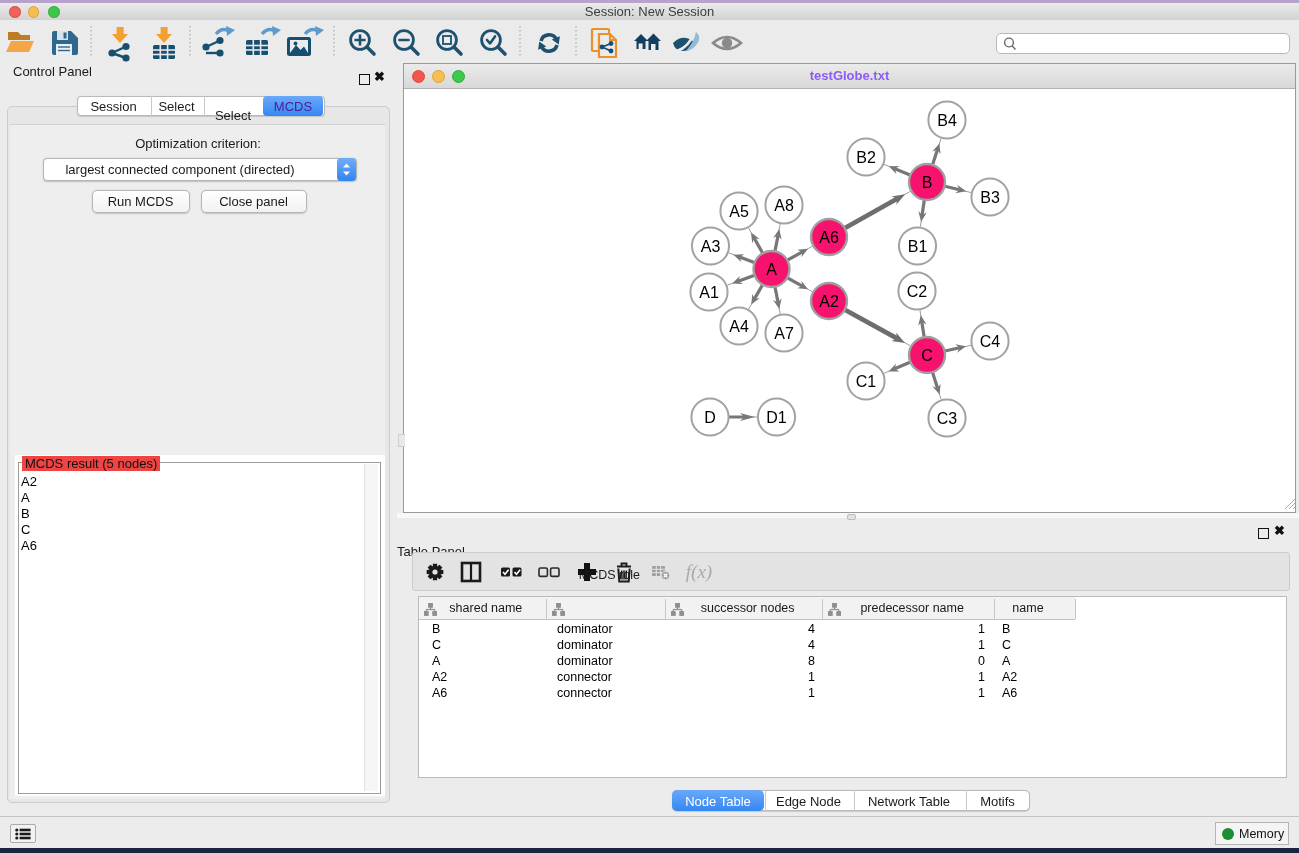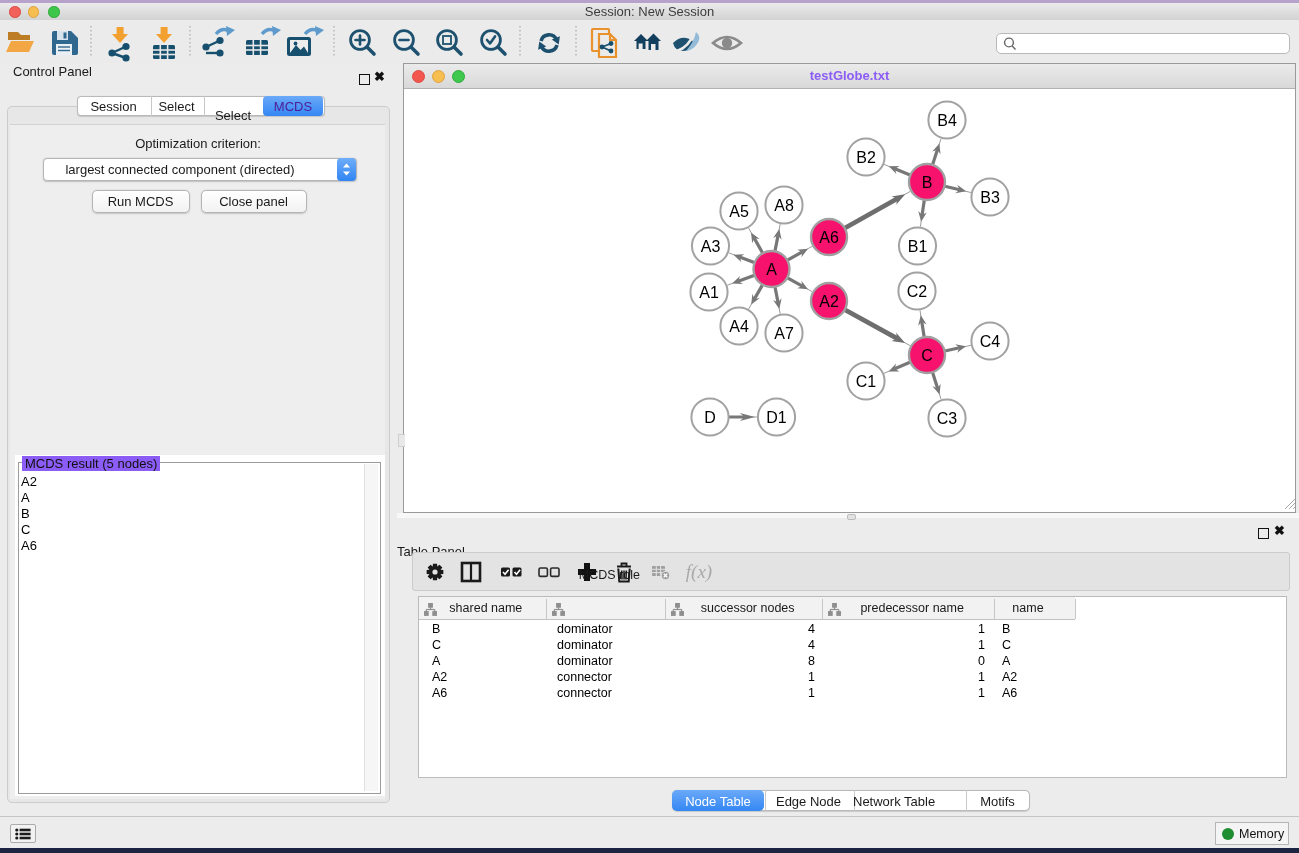--- a/index.html
+++ b/index.html
@@ -152,21 +152,21 @@
     <path d="M3,6.5 L6.5,2.5 L10,6.5 z" fill="#fff"></path>
     <path d="M3,10.5 L6.5,14.5 L10,10.5 z" fill="#fff"></path>
   </svg>
 <div class="abs lt" style="left:43px;top:162px;width:274px;text-align:center;">largest connected component (directed)</div>
 <div class="abs" style="left:92px;top:190px;width:96px;height:21px;background:linear-gradient(#ffffff,#f2f2f2);border:1px solid #b5b5b5;border-radius:5px;box-shadow:0 0.5px 1.5px rgba(0,0,0,0.18);"></div>
 <div class="abs lt" style="left:92px;top:194px;width:97px;text-align:center;">Run MCDS</div>
 <div class="abs" style="left:201px;top:190px;width:104px;height:21px;background:linear-gradient(#ffffff,#f2f2f2);border:1px solid #b5b5b5;border-radius:5px;box-shadow:0 0.5px 1.5px rgba(0,0,0,0.18);"></div>
 <div class="abs lt" style="left:201px;top:194px;width:105px;text-align:center;">Close panel</div>
 <div class="abs" style="left:15px;top:455px;width:370px;height:341px;background:#fff;"></div>
 <div class="abs" style="left:17.5px;top:462px;width:361px;height:330px;border:1px solid #9c9c9c;"></div>
-<div class="abs" style="left:22px;top:456px;background:#8b5cf6;padding:0 3px;font-size:13px;color:#111;">MCDS result (5 nodes)</div>
+<div class="abs" style="left:22px;top:456px;background:#ef4444;padding:0 3px;font-size:13px;color:#111;">MCDS result (5 nodes)</div>
 <div class="abs" style="left:364px;top:464px;width:13px;height:327px;background:#f6f6f6;border-left:1px solid #e0e0e0;"></div>
 <div class="abs" style="left:21px;top:474px;font-size:13px;color:#000;">A2</div>
 <div class="abs" style="left:21px;top:490px;font-size:13px;color:#000;">A</div>
 <div class="abs" style="left:21px;top:506px;font-size:13px;color:#000;">B</div>
 <div class="abs" style="left:21px;top:522px;font-size:13px;color:#000;">C</div>
 <div class="abs" style="left:21px;top:538px;font-size:13px;color:#000;">A6</div>
 <div class="abs" style="left:403px;top:63px;width:893px;height:450px;background:#fff;border:1px solid #9a9a9a;box-sizing:border-box;"></div>
 <div class="abs" style="left:404px;top:64px;width:891px;height:24px;background:linear-gradient(#ebebeb,#d8d8d8);border-bottom:1px solid #b2b2b2;"></div>
 <div class="abs" style="left:412.0px;top:70px;width:11px;height:11px;border-radius:50%;background:#f2564e;border:0.5px solid #dd4a43;"></div>
 <div class="abs" style="left:432.0px;top:70px;width:11px;height:11px;border-radius:50%;background:#f6bf50;border:0.5px solid #dfa13b;"></div>
@@ -407,21 +407,21 @@
 <div class="abs" style="left:700px;top:686px;width:115px;text-align:right;font-size:12.5px;color:#000;">1</div>
 <div class="abs" style="left:870px;top:686px;width:115px;text-align:right;font-size:12.5px;color:#000;">1</div>
 <div class="abs" style="left:1002px;top:686px;font-size:12.5px;color:#000;">A6</div>
 <div class="abs" style="left:672px;top:790px;width:358px;height:21px;background:#fff;border:1px solid #b9b9b9;border-radius:5px;box-shadow:0 0.5px 1px rgba(0,0,0,0.15);box-sizing:border-box;"></div>
 <div class="abs" style="left:672px;top:790px;width:92px;height:21px;background:linear-gradient(#6aa9f8,#3487f4);border-radius:5px;"></div>
 <div class="abs" style="left:764.5px;top:790px;width:1px;height:21px;background:#c9c9c9;"></div>
 <div class="abs" style="left:853.5px;top:790px;width:1px;height:21px;background:#c9c9c9;"></div>
 <div class="abs" style="left:965.5px;top:790px;width:1px;height:21px;background:#c9c9c9;"></div>
 <div class="abs" style="left:672px;top:794px;width:92px;text-align:center;font-size:13px;color:#fff;">Node Table</div>
 <div class="abs lt" style="left:764px;top:794px;width:89px;text-align:center;">Edge Node</div>
-<div class="abs lt" style="left:853px;top:794px;width:112px;">Network Table</div>
+<div class="abs lt" style="left:853px;top:794px;width:112px;text-align:center;">Network Table</div>
 <div class="abs lt" style="left:965px;top:794px;width:65px;text-align:center;">Motifs</div>
 <div class="abs" style="left:0;top:816px;width:1299px;height:32px;background:#ececec;border-top:1px solid #c4c4c4;"></div>
 <div class="abs" style="left:10px;top:824px;width:26px;height:19px;background:#f2f2f2;border:1px solid #ababab;border-radius:2px;box-sizing:border-box;"></div>
 <svg class="abs" style="left:15px;top:828px" width="16" height="12">
     <g fill="#1a1a1a">
       <circle cx="1.8" cy="2" r="1.6"></circle>
       <circle cx="1.8" cy="6" r="1.6"></circle>
       <circle cx="1.8" cy="10" r="1.6"></circle>
       <rect x="4.6" y="0.7" width="11" height="2.6"></rect>
       <rect x="4.6" y="4.7" width="11" height="2.6"></rect>

